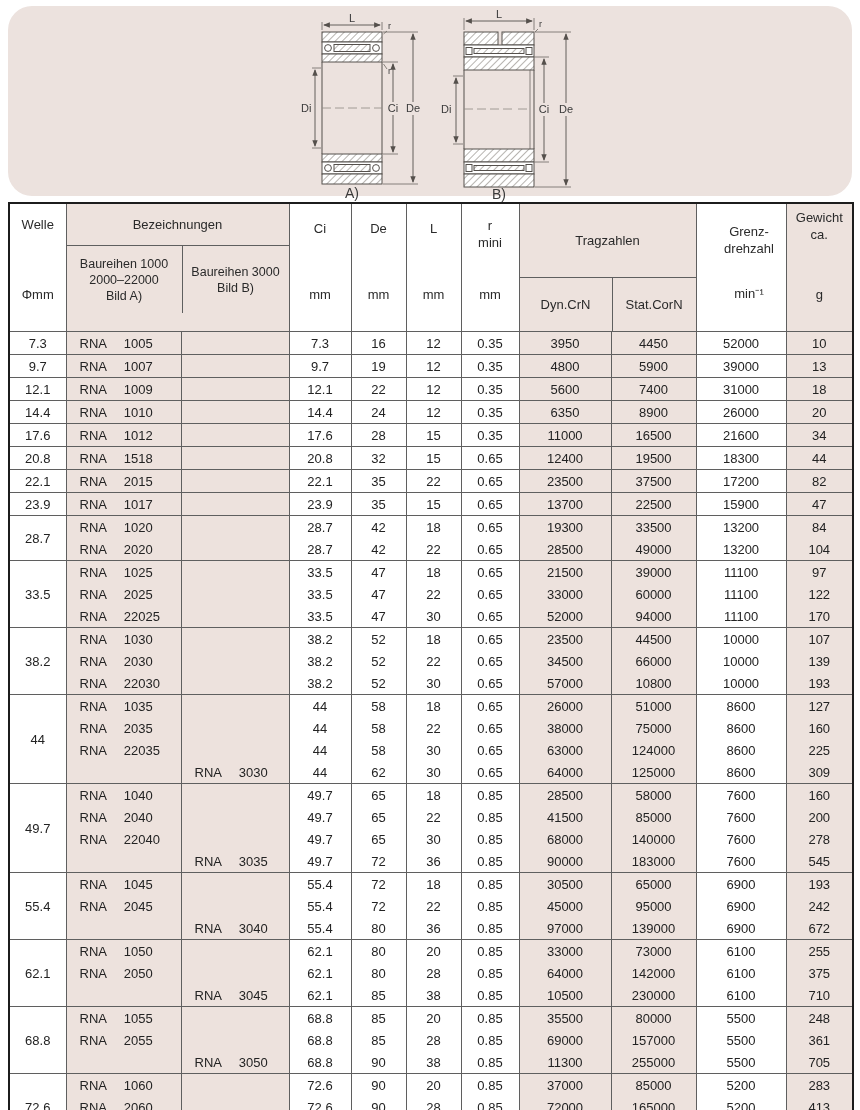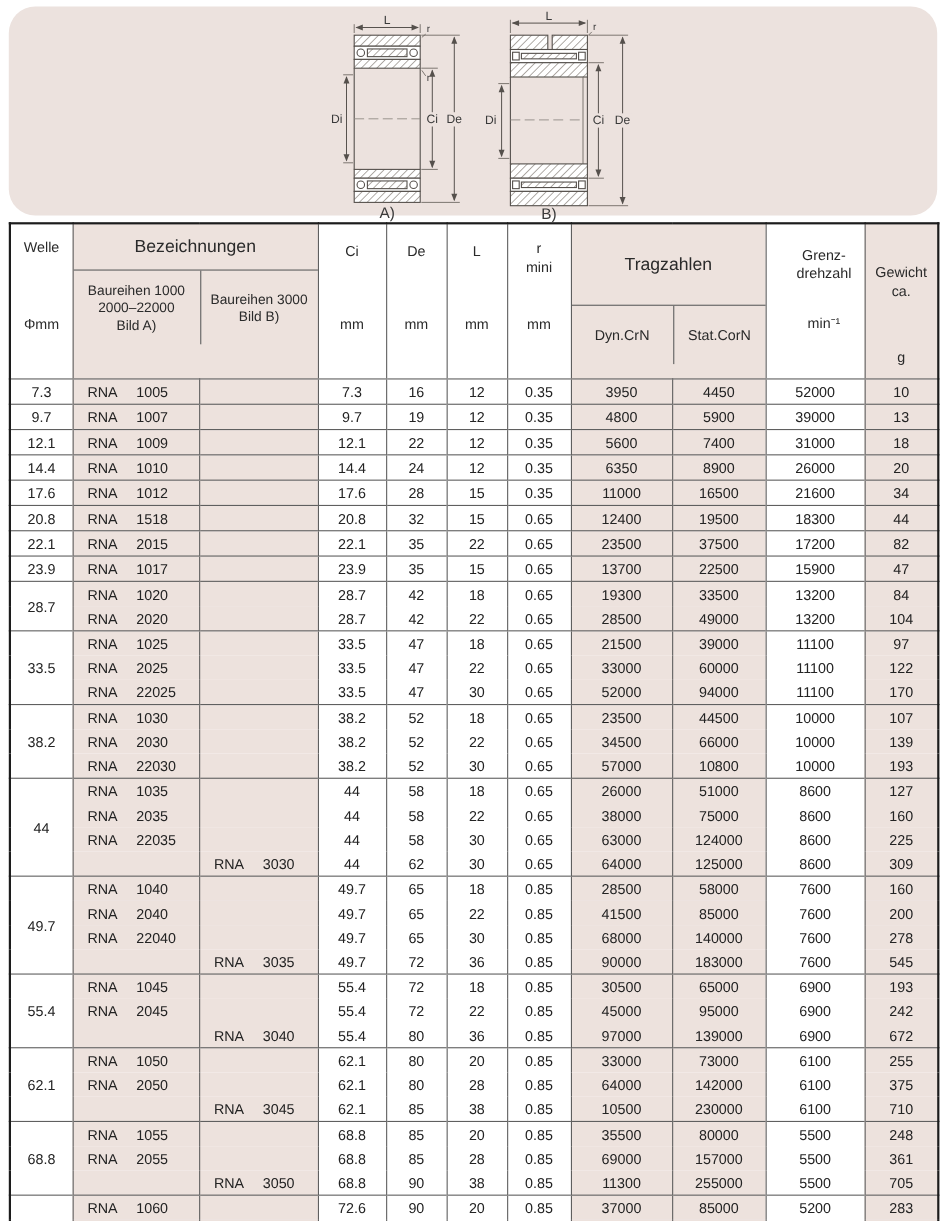--- a/index.html
+++ b/index.html
@@ -38,24 +38,24 @@
   tr.gs > td { border-top:1px solid #5f5f5f; }
   .pink { background:#ede2dd; }
   .c-desig { text-align:left; padding-left:13px; word-spacing:14px; }
 
   .vstack { display:flex; flex-direction:column; justify-content:space-between;
             align-items:center; height:110px; box-sizing:border-box; }
   .pad-a { padding:13px 0 12px;gap:40px; }
   .pad-b { padding:17px 0 12px; }
   .pad-c { padding:13px 0 12px; }
   .pad-d { padding:19px 0 12px;margin-left:16px; }
-  .pad-e { padding:5px 0 12px;margin-top:30px; }
+  .pad-e { padding:5px 0 12px; }
   .grp { display:flex; flex-direction:column; align-items:center; line-height:17px; }
   .sub-top  { height:42px; display:flex; align-items:center; justify-content:center;
-              border-bottom:1px solid #5f5f5f; font-size:16px; box-sizing:border-box; }
+              border-bottom:1px solid #5f5f5f; font-size:13px; box-sizing:border-box; }
   .sub-top2 { height:74px;text-align:right; }
   .sub-cols { display:flex; }
   .bz { display:flex; flex-direction:column; justify-content:center; align-items:center;
         line-height:16px; font-size:12.5px; height:67px; box-sizing:border-box; }
   .bz-a { flex:0 0 115px; }
   .bz-b { flex:1 1 auto; border-left:1px solid #5f5f5f; }
   .tz { display:flex; flex-direction:row; justify-content:center; align-items:center;
         line-height:18px; height:53px; box-sizing:border-box; }
   .tz-dyn  { flex:0 0 92px; }
   .tz-stat { flex:1 1 auto; border-left:1px solid #5f5f5f; }

